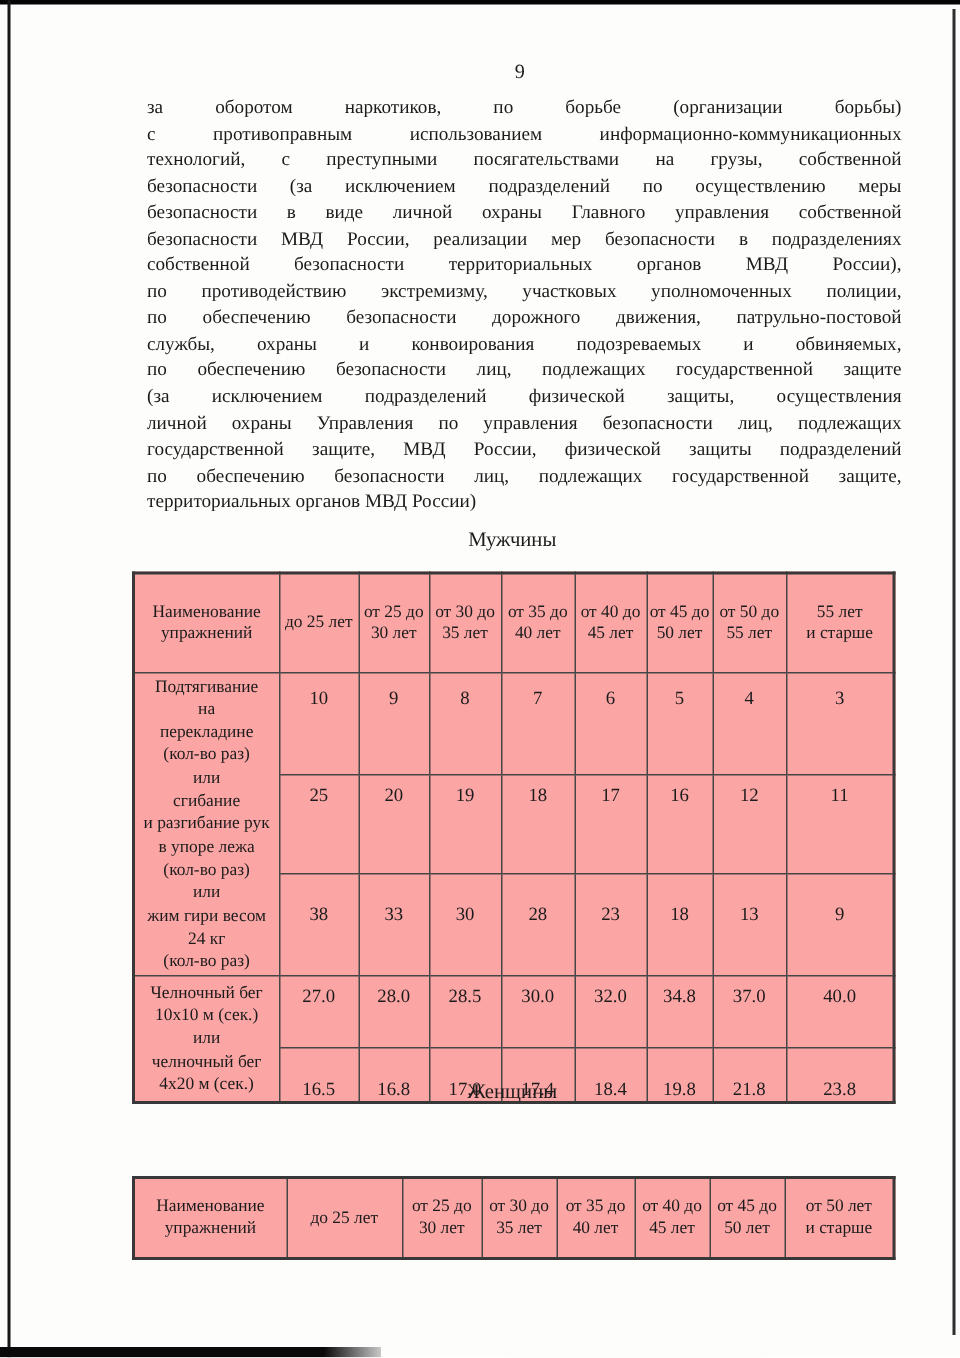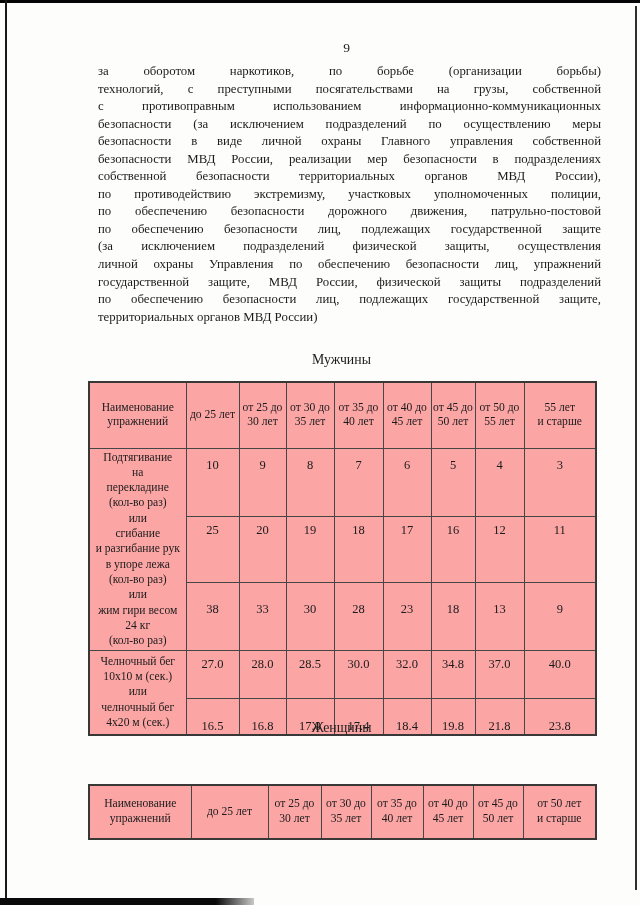--- a/index.html
+++ b/index.html
@@ -78,31 +78,32 @@
 <div class="page">
   <div class="edge-top"></div>
   <div class="edge-left"></div>
   <div class="edge-right"></div>
   <div class="bottom-bar"></div>
 
   <div class="page-number">9</div>
 
   <div class="bodytext" id="bodyText">
       <div class="jline">за оборотом наркотиков, по борьбе (организации борьбы)</div>
+      <div class="jline">с противоправным использованием информационно-коммуникационных</div>
       <div class="jline">технологий, с преступными посягательствами на грузы, собственной</div>
-      <div class="jline">с противоправным использованием информационно-коммуникационных</div>
       <div class="jline">безопасности (за исключением подразделений по осуществлению меры</div>
       <div class="jline">безопасности в виде личной охраны Главного управления собственной</div>
       <div class="jline">безопасности МВД России, реализации мер безопасности в подразделениях</div>
       <div class="jline">собственной безопасности территориальных органов МВД России),</div>
       <div class="jline">по противодействию экстремизму, участковых уполномоченных полиции,</div>
       <div class="jline">по обеспечению безопасности дорожного движения, патрульно-постовой</div>
+      <div class="jline">службы, охраны и конвоирования подозреваемых и обвиняемых,</div>
       <div class="jline">по обеспечению безопасности лиц, подлежащих государственной защите</div>
       <div class="jline">(за исключением подразделений физической защиты, осуществления</div>
-      <div class="jline">личной охраны Управления по обеспечению безопасности лиц, упражнений</div>
+      <div class="jline">личной охраны Управления по управления безопасности лиц, подлежащих</div>
       <div class="jline">государственной защите, МВД России, физической защиты подразделений</div>
       <div class="jline">по обеспечению безопасности лиц, подлежащих государственной защите,</div>
       <div class="jline">территориальных органов МВД России)</div>
     </div>
 
   <div class="sec-title men">Мужчины</div>
 
   <table class="std" id="menTable">
     <colgroup>
       <col class="c0">

